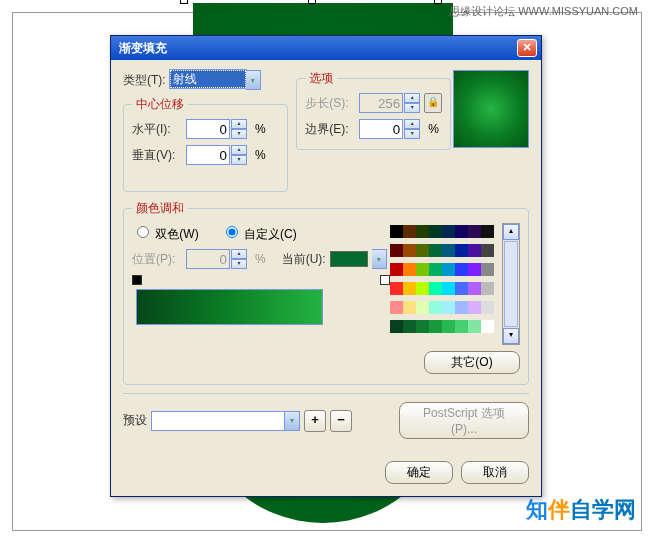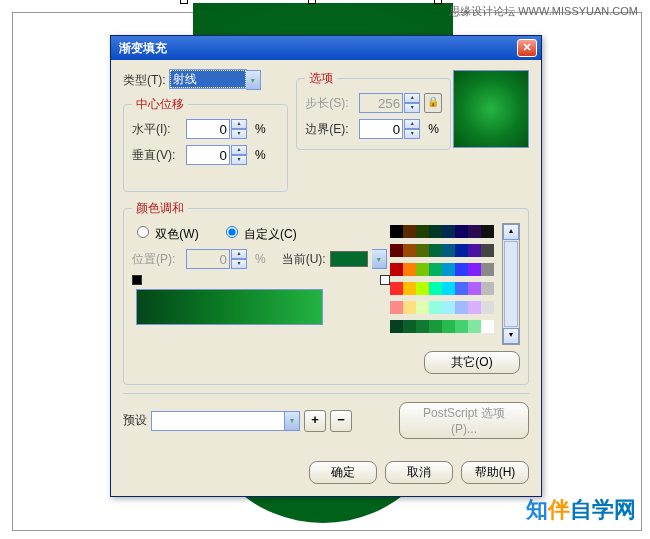--- a/index.html
+++ b/index.html
@@ -244,17 +244,16 @@
       </div>
       <div class="iconbtn">+</div>
       <div class="iconbtn">−</div>
       <div style="flex:1"></div>
       <button class="pbtn dim" disabled="" style="width:130px;color:#999">PostScript 选项(P)...</button>
     </div>
 
     <div class="btnrow">
       <button class="pbtn">确定</button>
       <button class="pbtn">取消</button>
-      <button class="pbtn">帮助(H)</button>
     </div>
 
   </div>
 </div>
 
 </body></html>

